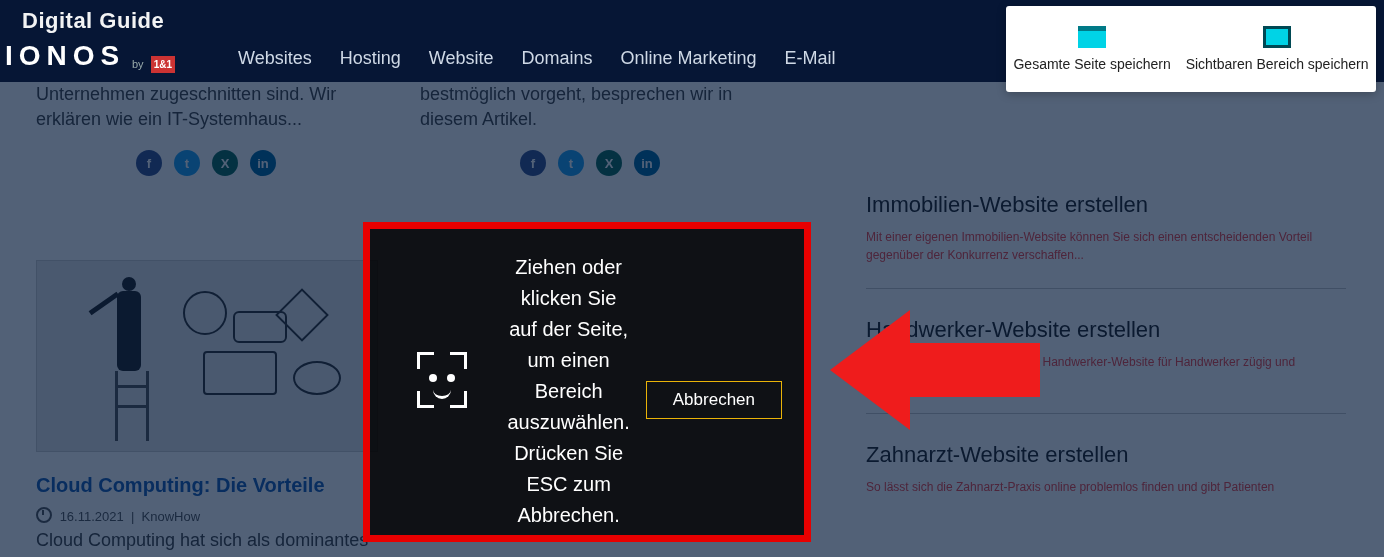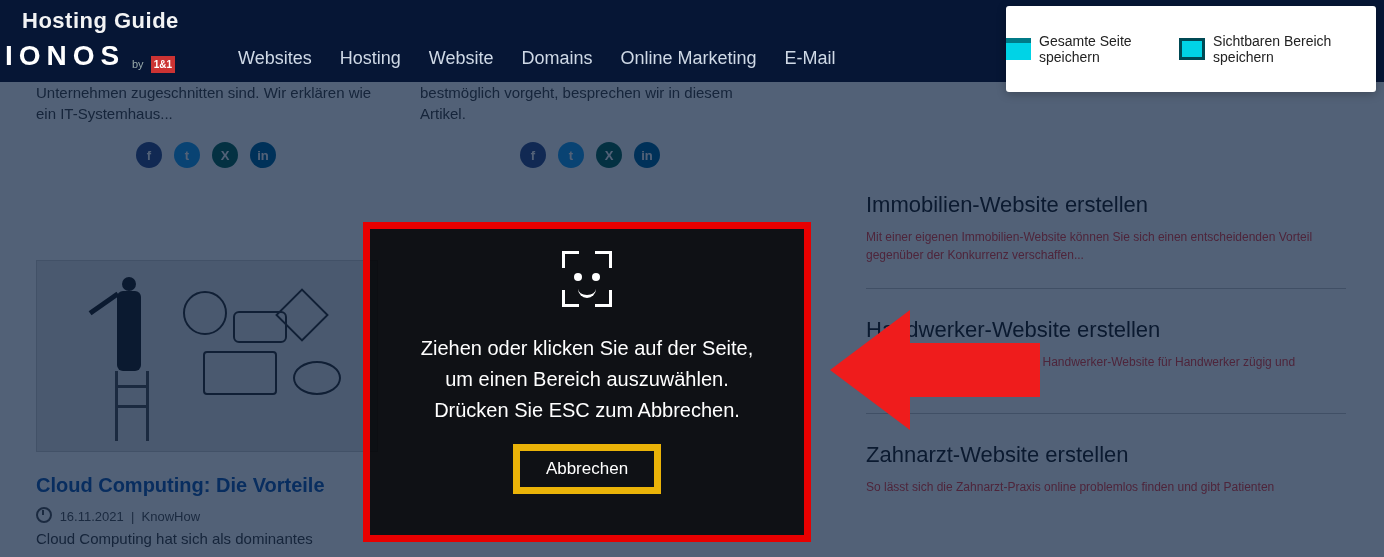--- a/index.html
+++ b/index.html
@@ -10,21 +10,21 @@
   .header{position:absolute;top:0;left:0;right:0;height:82px;background:#061635;color:#fff;z-index:2}
   .brand{position:absolute;left:22px;top:8px;font-size:22px;font-weight:600;letter-spacing:.5px;opacity:.95}
   .logo{position:absolute;left:5px;top:40px;font-weight:900;letter-spacing:6px;font-size:28px;color:#fff}
   .by{position:absolute;left:132px;top:56px;font-size:11px;color:#9aa}
   .by .tag{display:inline-block;background:#c33;color:#fff;font-weight:700;font-size:10px;padding:3px 3px;margin-left:4px}
   .nav{position:absolute;left:238px;top:48px;display:flex;gap:28px;font-size:18px;color:#cfd9e6}
   .nav span{cursor:pointer}
   
   .content{position:absolute;left:0;top:82px;right:0;bottom:0;}
   
-  .card-text{font-size:15px;color:#444;line-height:1.4}
+  .card-text{font-size:18px;color:#444;line-height:1.4}
   .card1{position:absolute;left:36px;top:0;width:340px}
   .card2{position:absolute;left:420px;top:0;width:340px}
   .social-row{display:flex;gap:12px;justify-content:center;margin-top:18px}
   .social{width:26px;height:26px;border-radius:50%;display:flex;align-items:center;justify-content:center;color:#fff;font-size:13px;font-weight:700}
   .fb{background:#35518f}.tw{background:#1da1f2}.xg{background:#0f6b5c}.li{background:#0369a1}
   
   .card3{position:absolute;left:36px;top:178px;width:340px}
   .card4{position:absolute;left:420px;top:178px;width:340px}
   .thumb{width:100%;height:190px;background:#e7e7e7;border:1px solid #ccc;position:relative;overflow:hidden}
   .thumb.dark{background:#0b0b0b}
@@ -35,50 +35,50 @@
   
   .side{position:absolute;right:38px;top:82px;width:480px}
   .side h3{font-size:22px;font-weight:400;color:#222;margin:28px 0 10px 0}
   .side p{font-size:12px;color:#ef4444;line-height:1.5;margin:0}
   .side .rule{border-top:1px solid #c8c8c8;margin-top:24px}
   
   .capture-box{
     position:absolute;left:363px;top:222px;width:448px;height:320px;
     border:7px solid #e80000;z-index:5;
     background:rgba(0,0,0,0.82);color:#fff;
-    display:flex;flex-direction:column;align-items:center;justify-content:flex-start;
-    padding:18px 22px 0;box-sizing:border-box;text-align:center;
+    display:flex;flex-direction:row;align-items:center;justify-content:flex-start;
+    padding:18px 22px 0;box-sizing:border-box;text-align:center;gap:16px;
   }
   .hacker{width:100%;height:80px;position:relative;margin-bottom:6px}
   .face-frame{position:absolute;left:50%;top:4px;transform:translateX(-50%);width:50px;height:56px}
   .corner{position:absolute;width:14px;height:14px;border:3px solid #fff}
   .tl{top:0;left:0;border-right:none;border-bottom:none}
   .tr{top:0;right:0;border-left:none;border-bottom:none}
   .bl{bottom:0;left:0;border-right:none;border-top:none}
   .br{bottom:0;right:0;border-left:none;border-top:none}
   .eyes{position:absolute;left:50%;top:22px;transform:translateX(-50%);display:flex;gap:10px}
   .eye{width:8px;height:8px;background:#fff;border-radius:50%}
   .smile{position:absolute;left:50%;top:34px;transform:translateX(-50%);width:18px;height:10px;border:3px solid #fff;border-top:none;border-left:none;border-right:none;border-radius:0 0 12px 12px}
   .cap-text{font-size:20px;line-height:1.55;font-weight:400}
   .cancel-btn{
-    margin-top:18px;padding:8px 26px;border:7px solid #eab308;background:transparent;color:#fff;
+    margin-top:18px;padding:8px 26px;border:1px solid #eab308;background:transparent;color:#fff;
     font-size:17px;cursor:pointer
   }
   
   .arrow{
     position:absolute;left:830px;top:305px;z-index:6;
   }
   
   .save-toolbar{
     position:absolute;right:8px;top:6px;width:370px;height:86px;background:#fff;
     border-radius:3px;box-shadow:0 2px 10px rgba(0,0,0,0.25);
     display:flex;align-items:center;justify-content:space-around;z-index:10;
     font-size:14px;color:#222
   }
-  .save-opt{display:flex;flex-direction:row;align-items:center;gap:8px;cursor:pointer}
+  .save-opt{display:flex;flex-direction:column;align-items:center;gap:8px;cursor:pointer}
   .ico-full,.ico-vis{width:28px;height:22px;position:relative}
   .ico-full::before{content:"";position:absolute;inset:0;background:#00d3e6;}
   .ico-full::after{content:"";position:absolute;left:0;top:0;right:0;height:5px;background:#007a87}
   .ico-vis{border:3px solid #004954;background:#00d3e6;box-sizing:border-box}
   
   .painter{position:absolute;left:80px;top:30px;width:24px;height:80px;background:#222;border-radius:6px}
   .painter::before{content:"";position:absolute;left:5px;top:-14px;width:14px;height:14px;background:#222;border-radius:50%}
   .painter::after{content:"";position:absolute;left:-30px;top:10px;width:34px;height:5px;background:#222;transform:rotate(-35deg)}
   .ladder{position:absolute;left:78px;top:110px;width:28px;height:70px;border-left:3px solid #555;border-right:3px solid #555}
   .ladder::before,.ladder::after{content:"";position:absolute;left:0;right:0;height:3px;background:#555}
@@ -88,21 +88,21 @@
   .sc1{left:10px;top:10px;width:40px;height:40px;border-color:#e07800;border-radius:50%}
   .sc2{left:60px;top:30px;width:50px;height:28px;border-color:#1a9c3c;border-radius:6px}
   .sc3{left:30px;top:70px;width:70px;height:40px;border-color:#c33;border-radius:4px}
   .sc4{left:110px;top:15px;width:34px;height:34px;border-color:#0066cc;transform:rotate(45deg)}
   .sc5{left:120px;top:80px;width:44px;height:30px;border-color:#777;border-radius:50%}
 </style>
 </head>
 <body>
 
 <div class="header">
-  <div class="brand">Hosting Guide</div>
+  <div class="brand">Digital Guide</div>
   <div class="logo">IONOS</div>
   <div class="by">
     <span>by</span>
     <span class="tag">1&amp;1</span>
   </div>
   <div class="nav">
     <span>Websites</span>
     <span>Hosting</span>
     <span>Website</span>
     <span>Domains</span>

